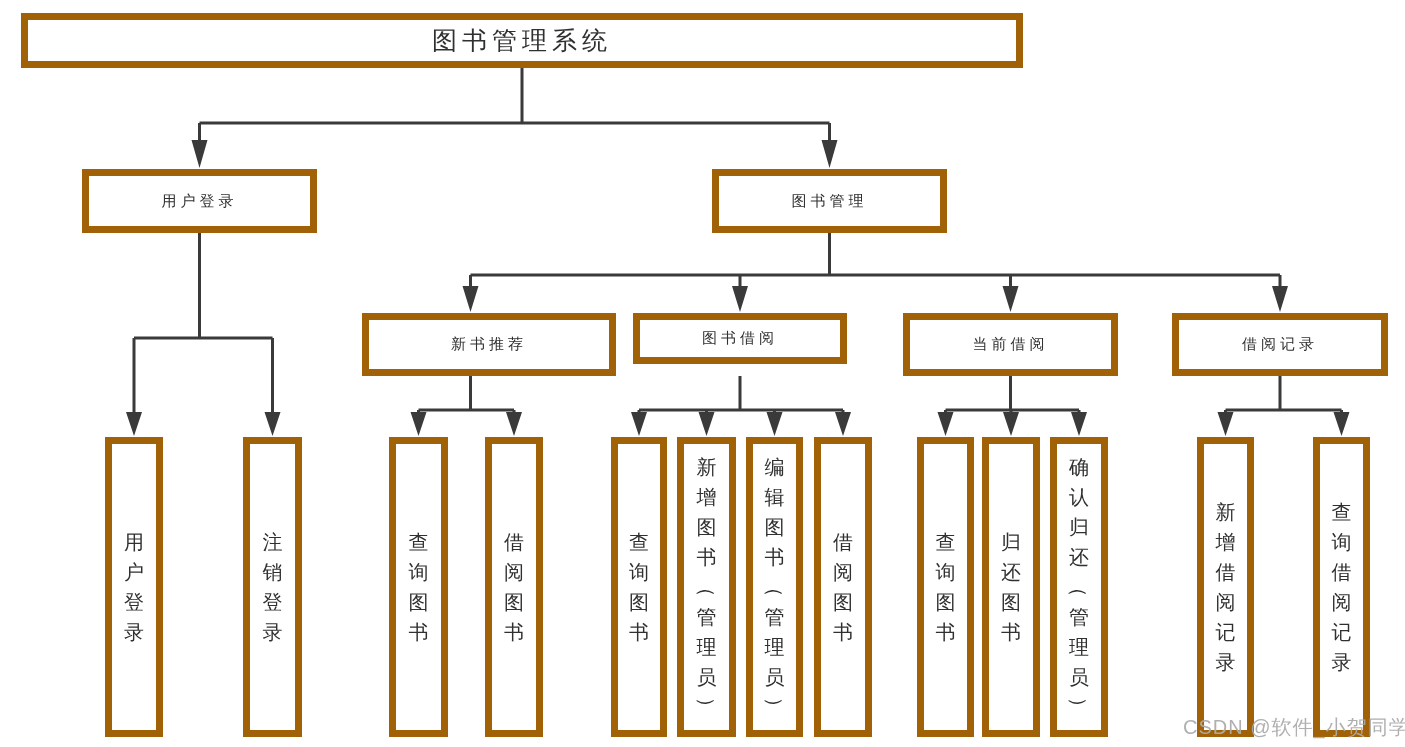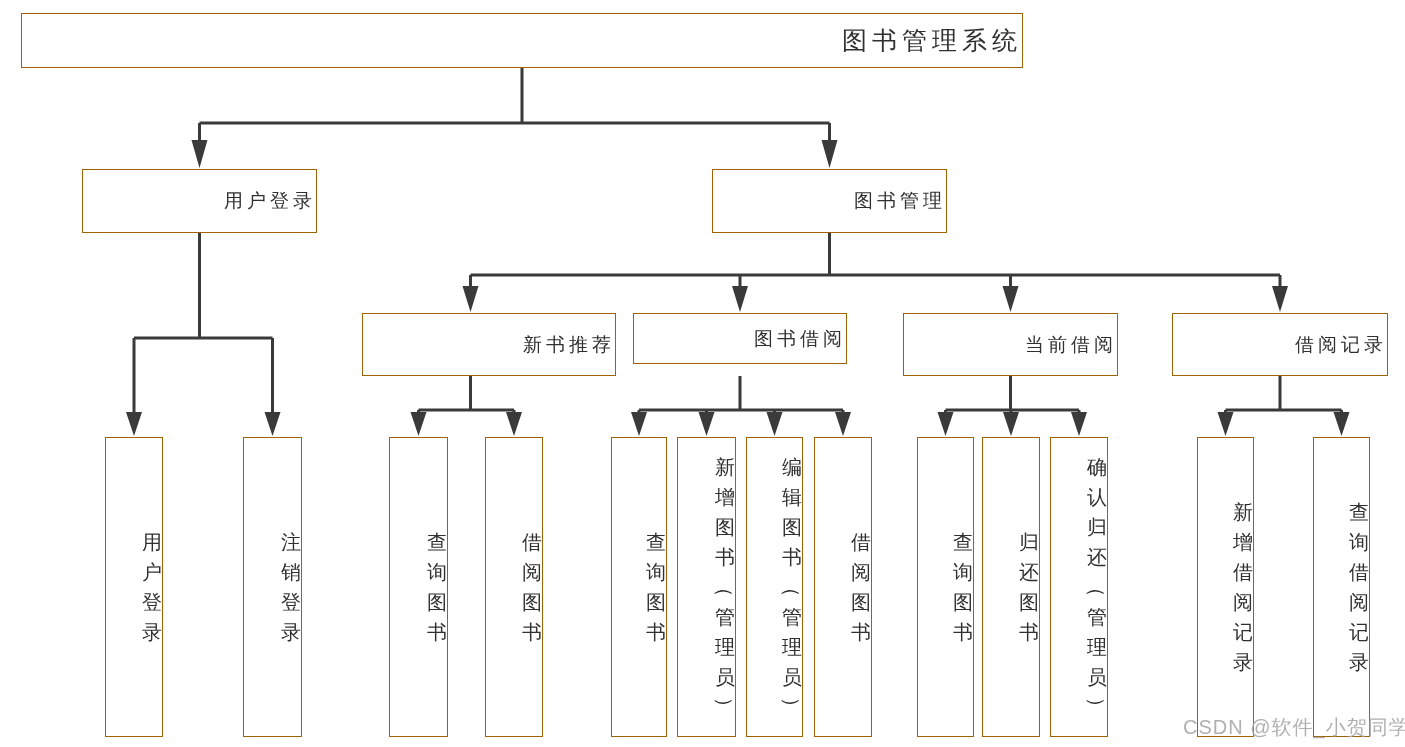--- a/index.html
+++ b/index.html
@@ -12,29 +12,29 @@
     overflow: hidden;
   }
   .connector-layer {
     position: absolute;
     left: 0; top: 0;
     width: 1405px; height: 747px;
   }
   .box {
     position: absolute;
     box-sizing: border-box;
-    border: 1px solid #a16207;
+    border: 7px solid #a16207;
     background: #ffffff;
     display: flex;
     align-items: center;
-    justify-content: flex-end;
+    justify-content: center;
     color: #303030;
   }
   .hlabel {
-    font-size: 19px;
+    font-size: 15px;
     letter-spacing: 4px;
     white-space: nowrap;
   }
   .root-label {
     font-size: 25px;
     letter-spacing: 5px;
   }
   .vlabel {
     display: flex;
     flex-direction: column;

